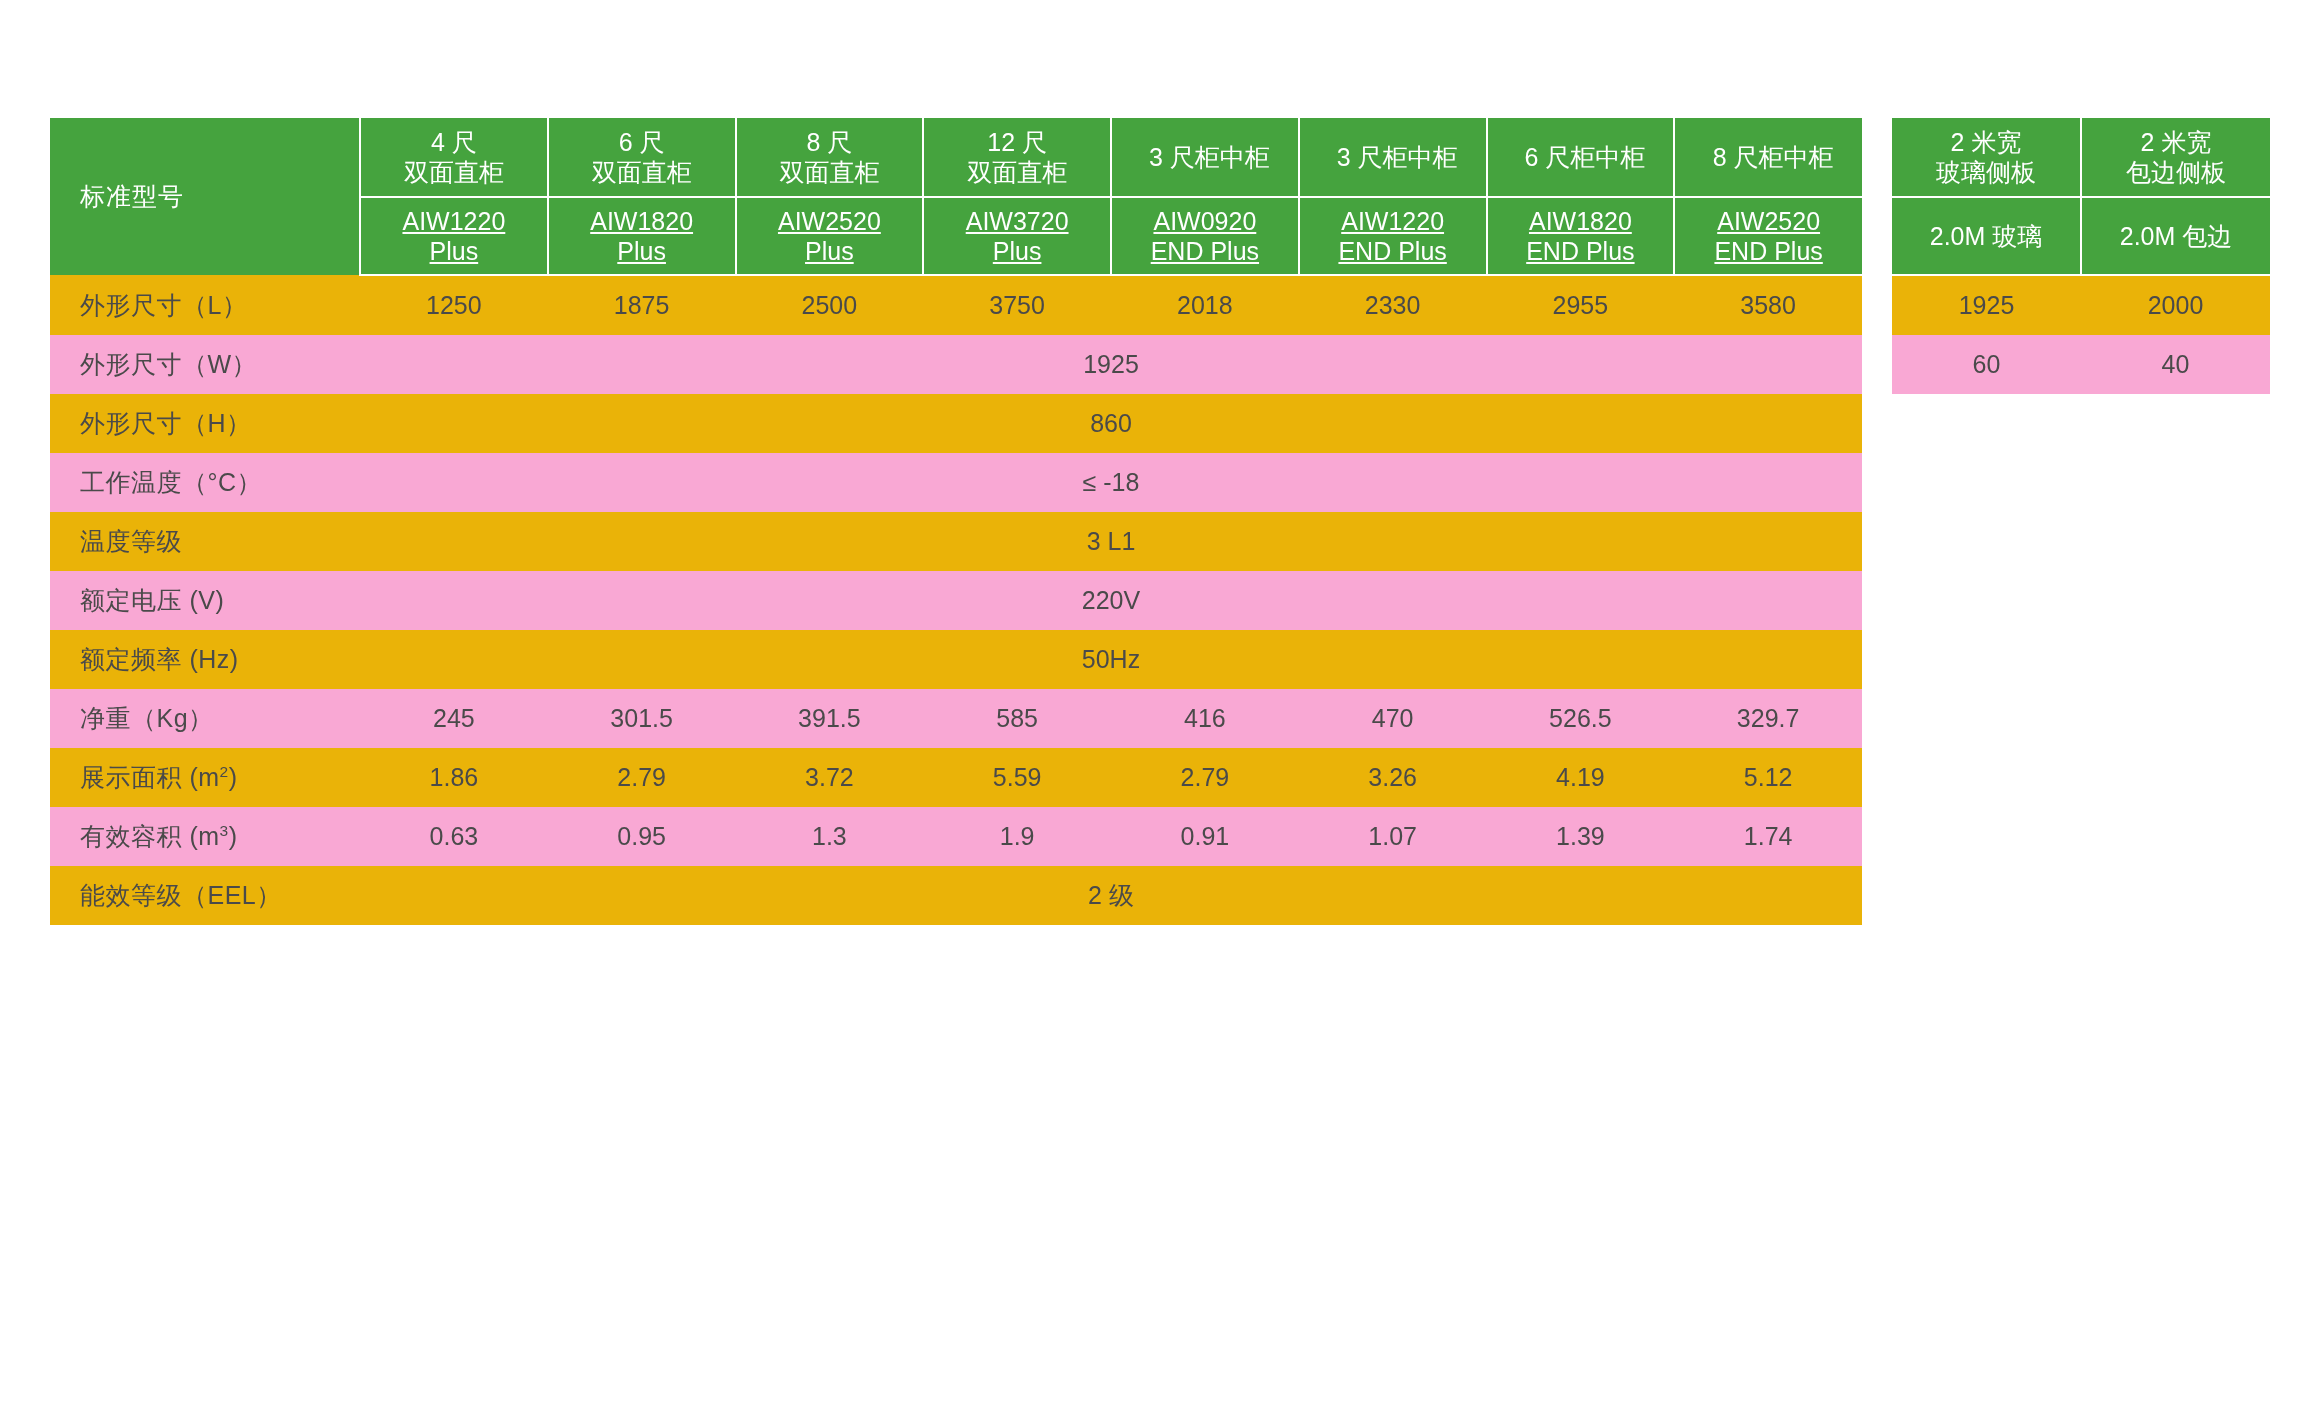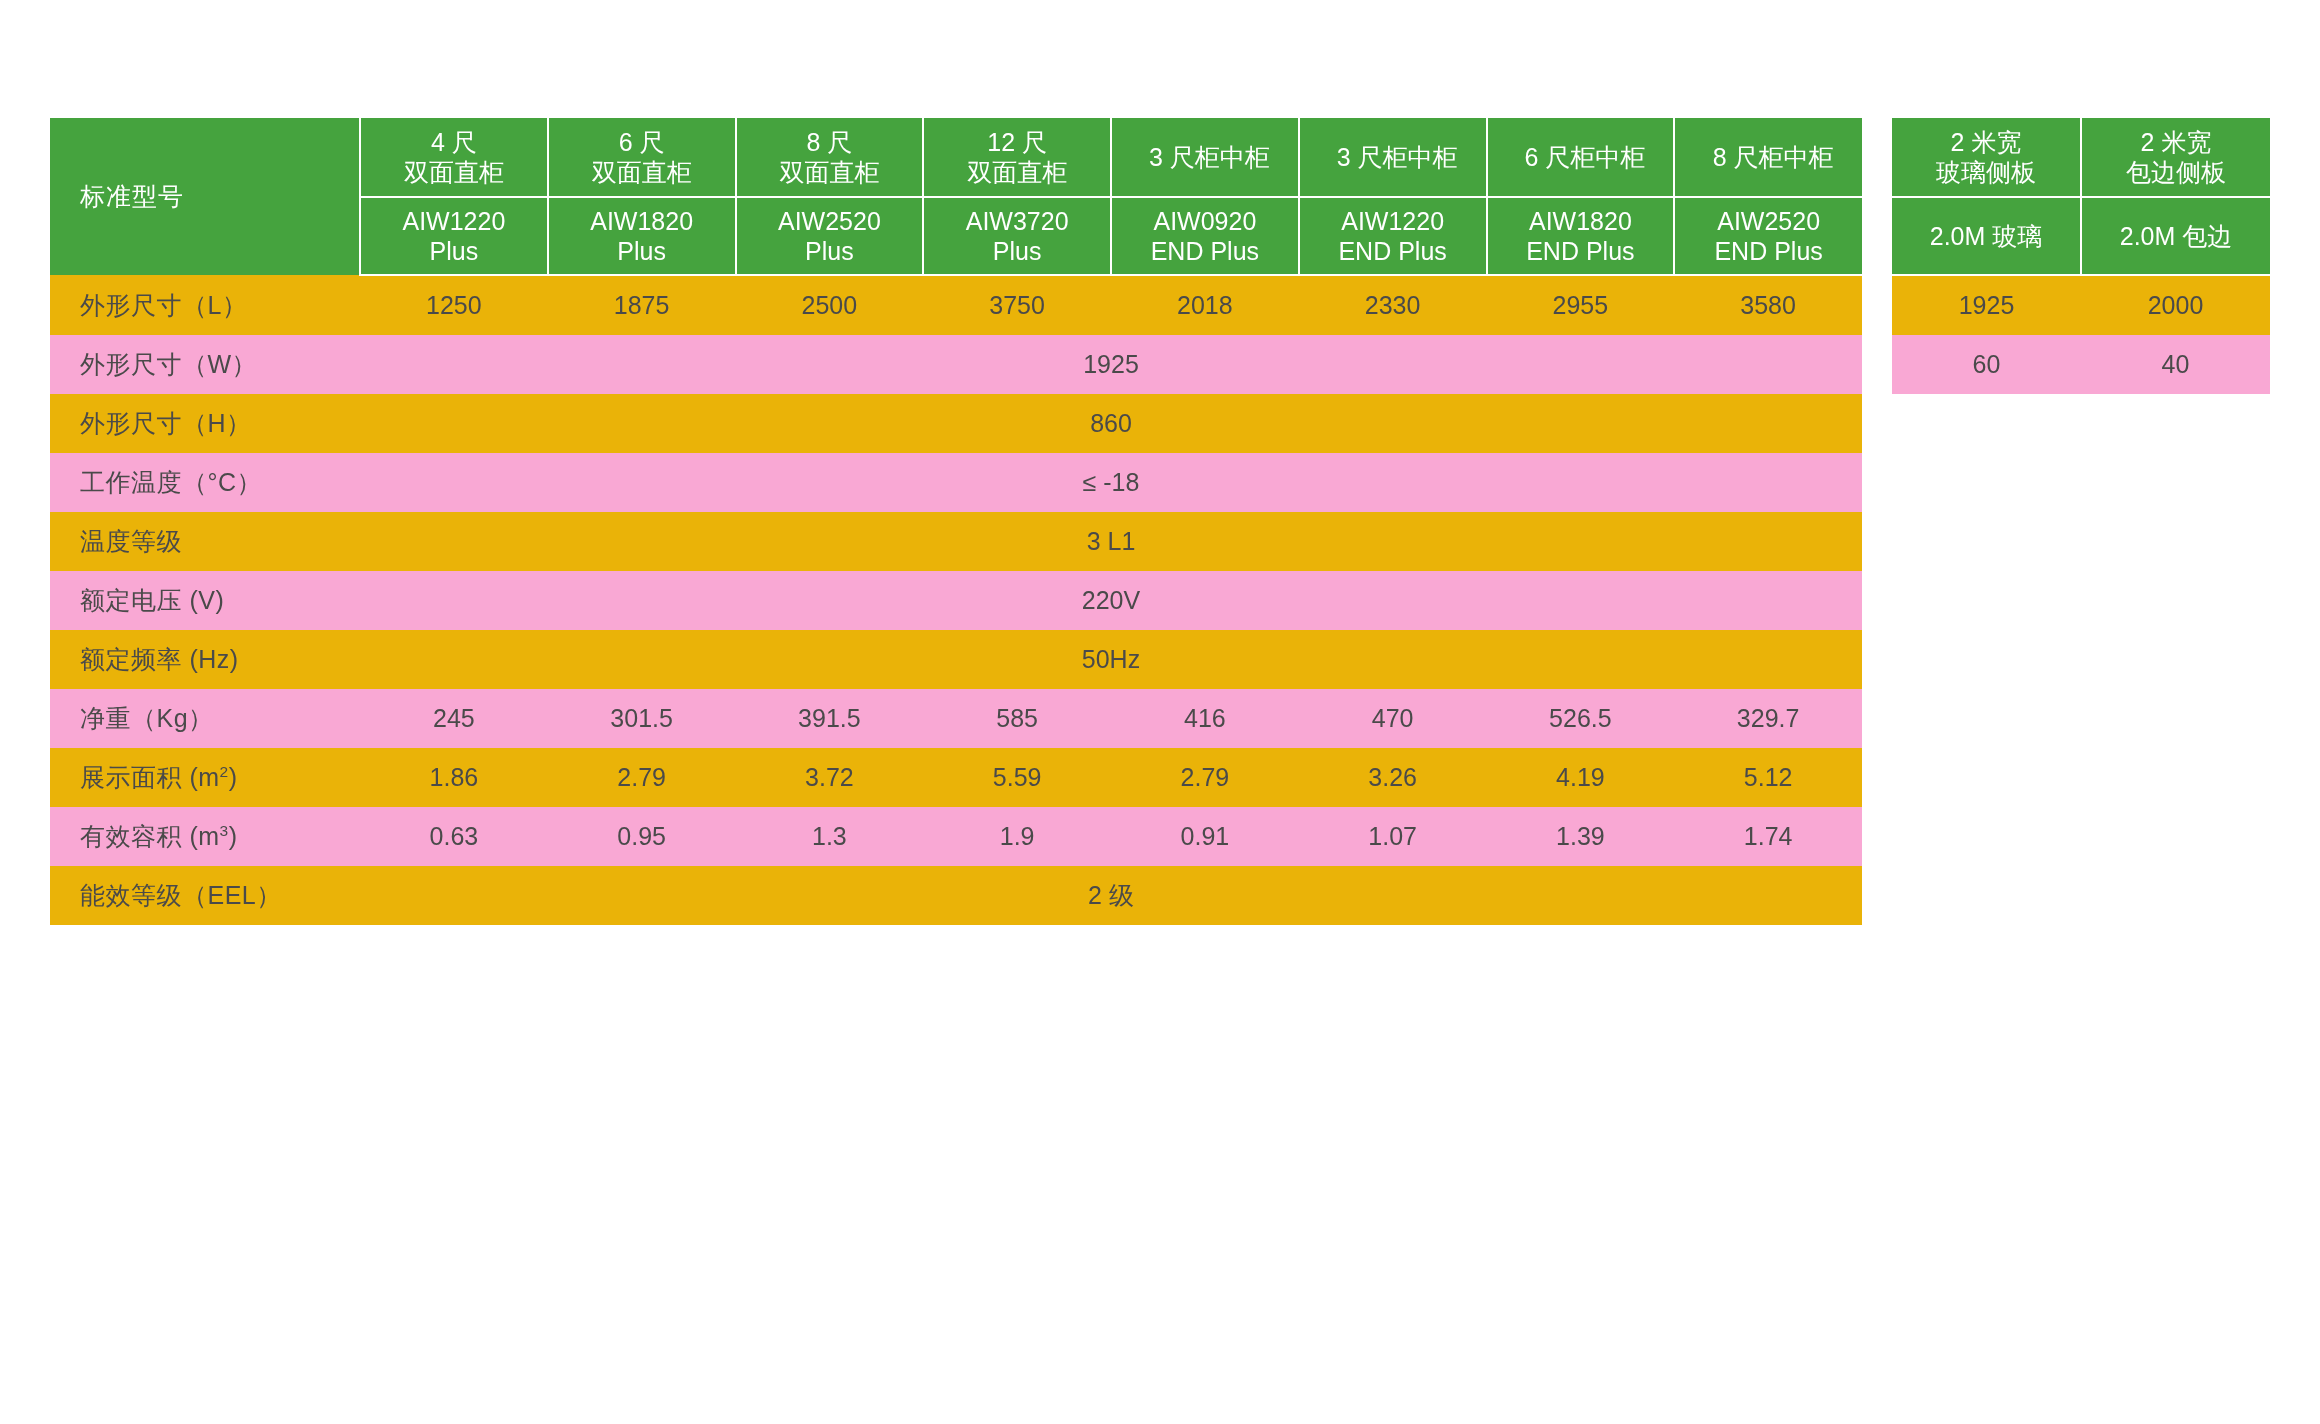--- a/index.html
+++ b/index.html
@@ -70,21 +70,21 @@
     padding-left: 30px;
     border: none;
     font-size: 25px;
     letter-spacing: 1px;
   }
 
   .hd-top  { height: 78px; font-size: 25px; }
   .hd-bot  { height: 76px; font-size: 25px; }
 
   .hd-top .l1, .hd-top .l2 { display: block; white-space: nowrap; }
-  .hd-bot .l1, .hd-bot .l2 { display: block; white-space: nowrap; }
+  .hd-bot .l1, .hd-bot .l2 { display: block; white-space: nowrap; text-decoration: underline; }
 
   .hd-top.single { }
   .hd-top.single .l1 { display: block; padding-left: 9px; }
 
   
   .main-table td, .right-table td {
     padding: 0;
     border: none;
     height: 59px;
     font-size: 25px;

